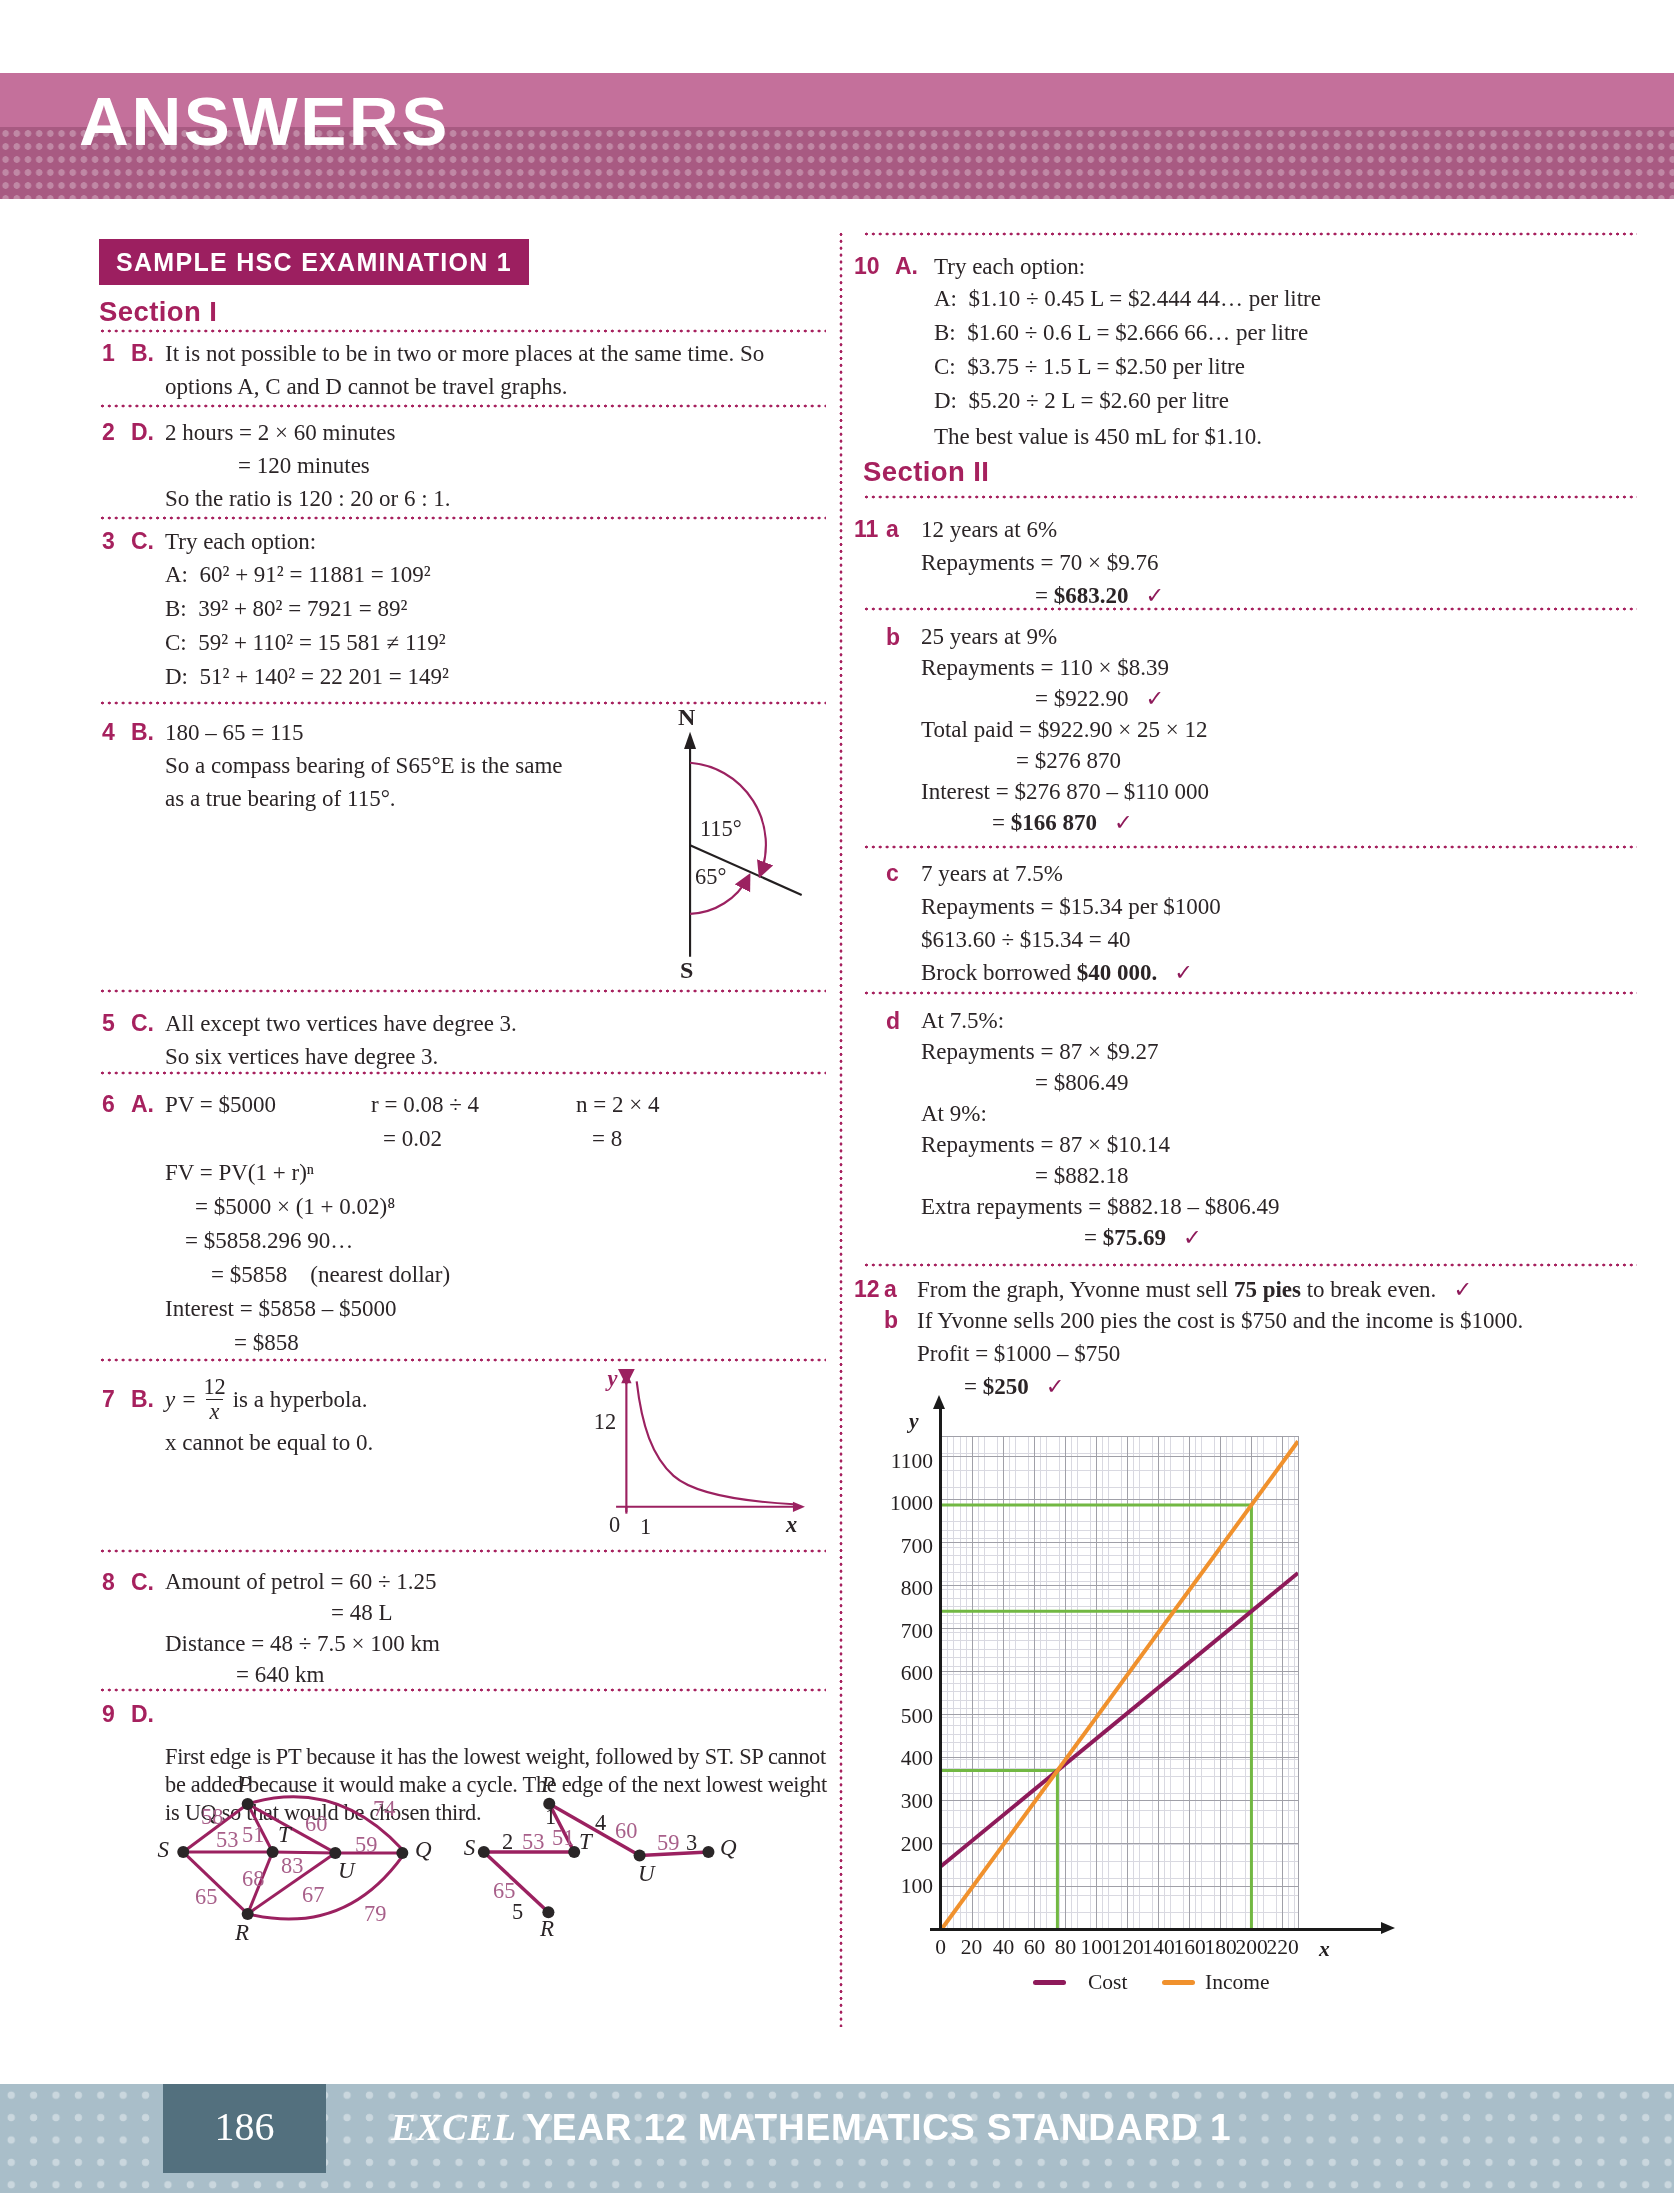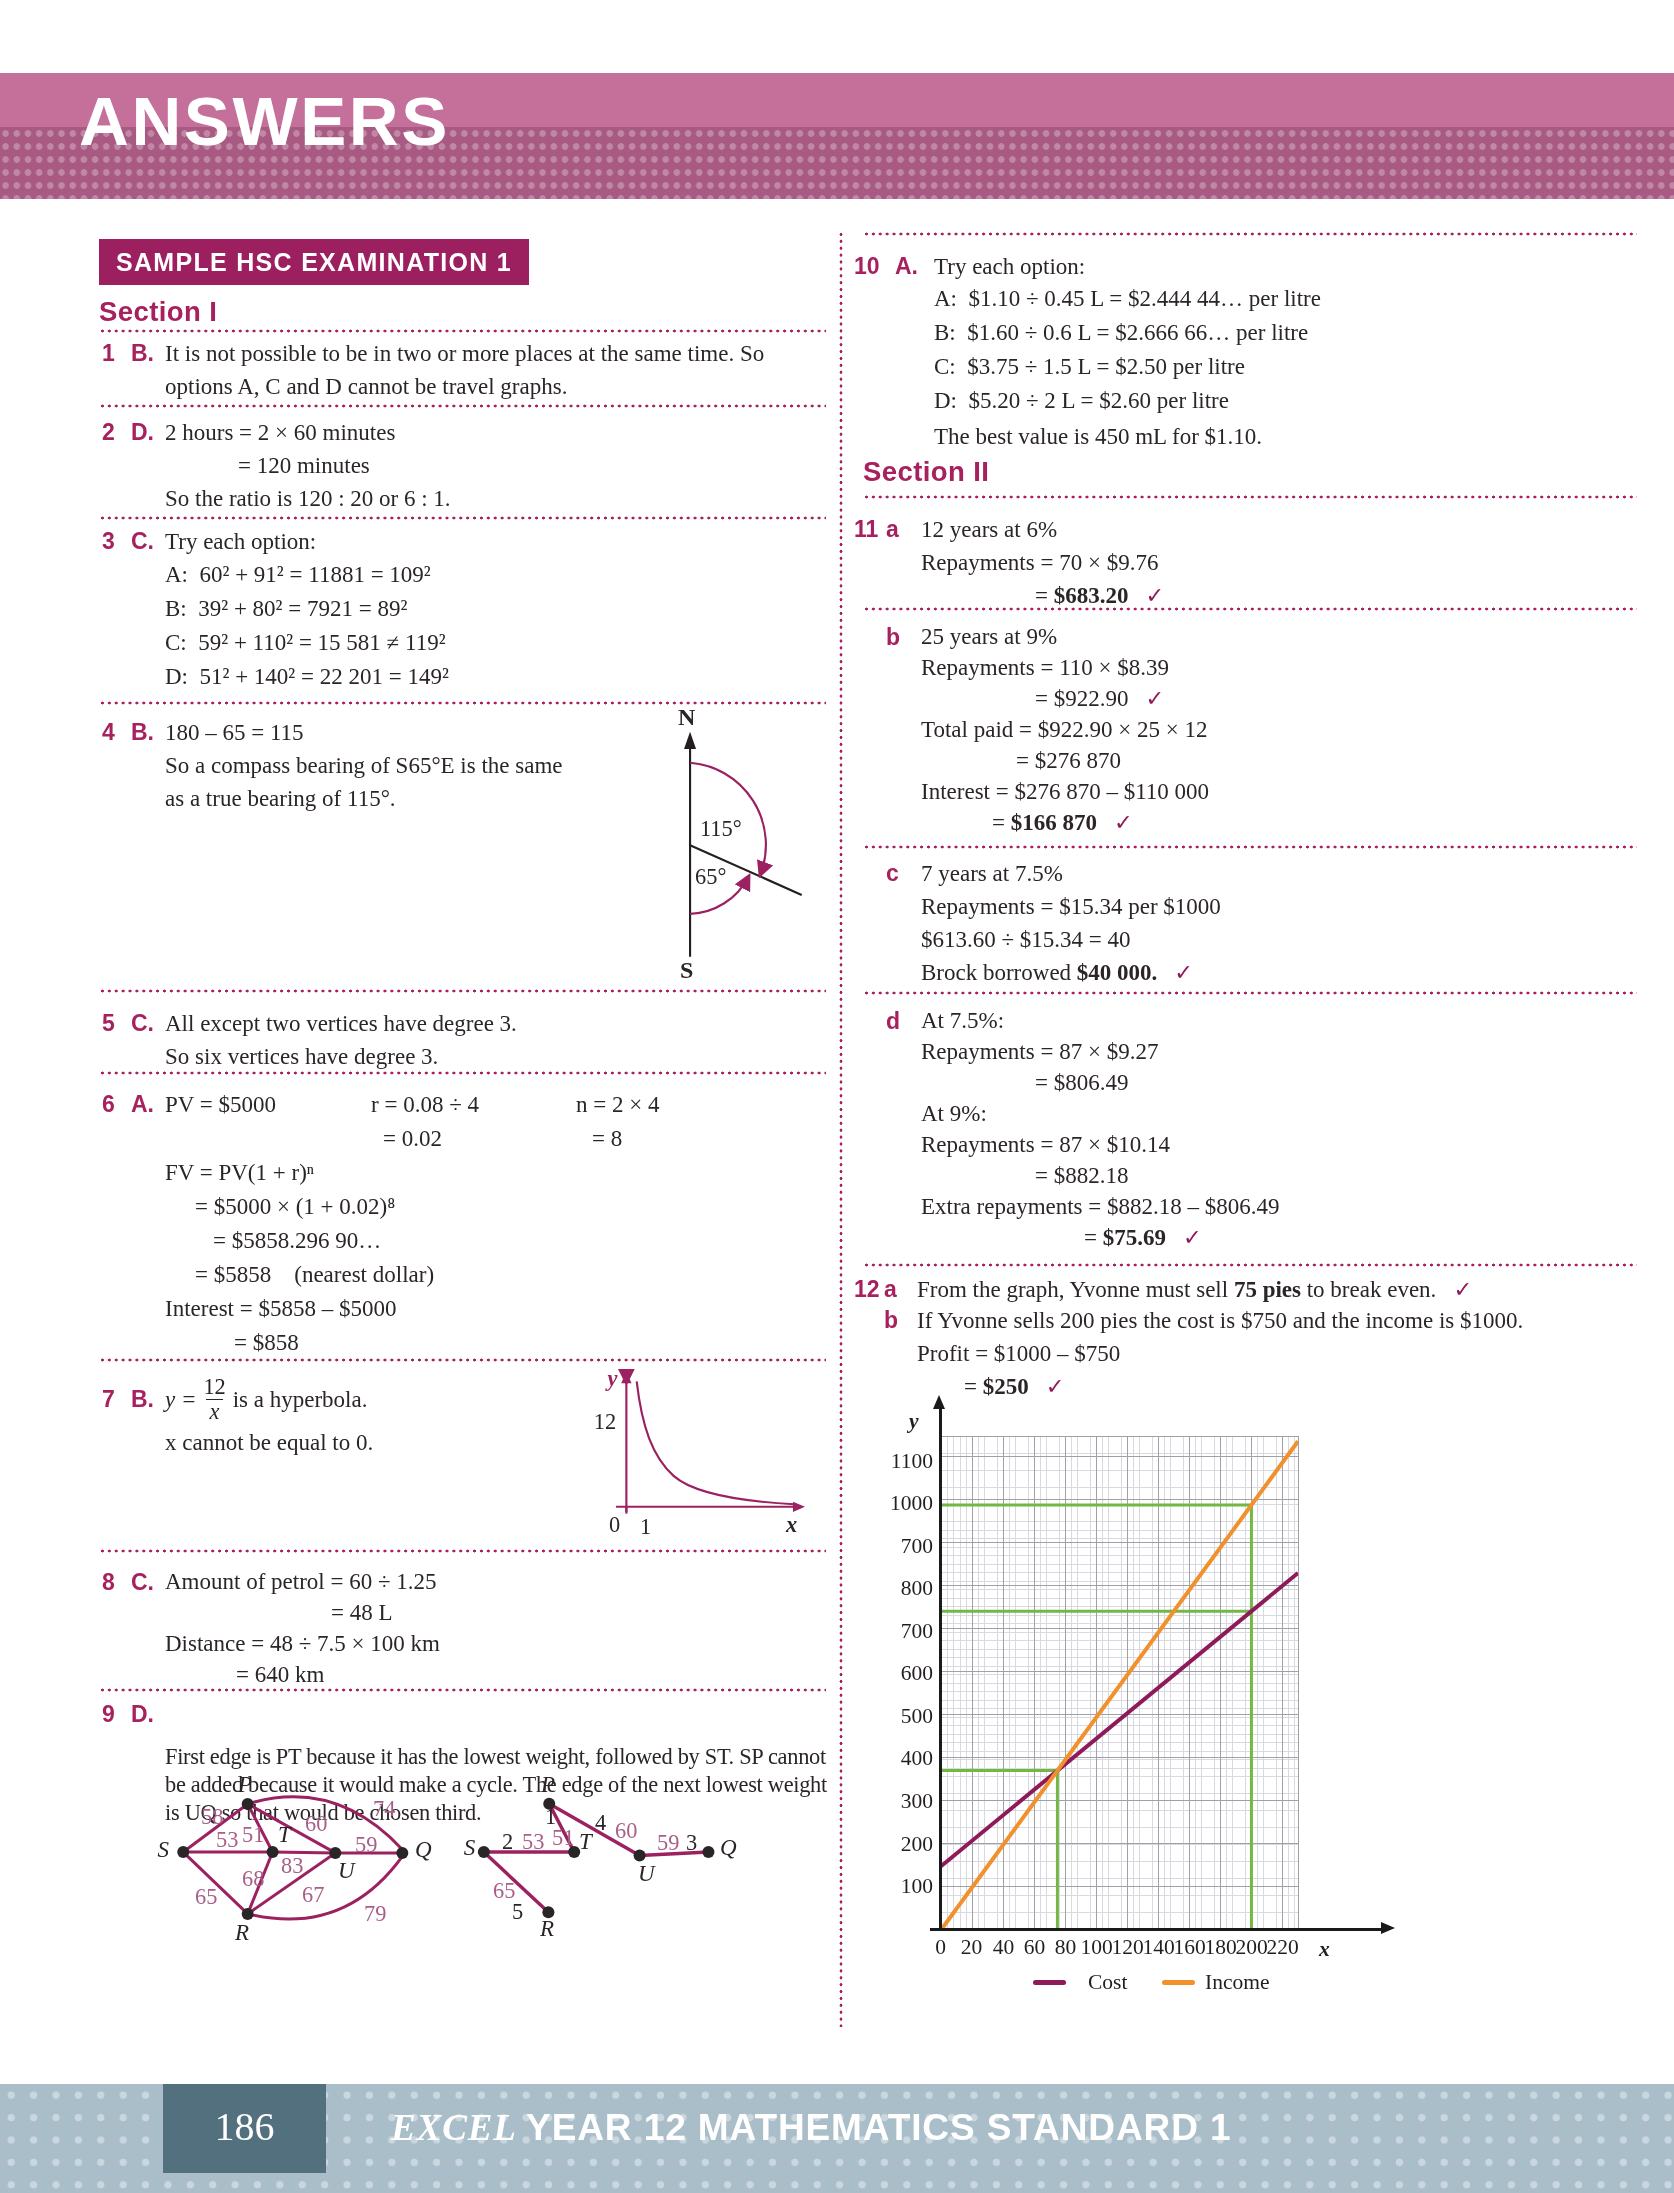--- a/index.html
+++ b/index.html
@@ -164,22 +164,22 @@
       <span style="position:absolute;left:206px">r = 0.08 ÷ 4</span>
       <span style="position:absolute;left:411px">n = 2 × 4</span>
     </div>
     <div class="ln" style="position:relative">
       <span style="position:absolute;left:218px">= 0.02</span>
       <span style="position:absolute;left:427px">= 8</span>
       <span>&nbsp;</span>
     </div>
     <div class="ln">FV = PV(1 + r)ⁿ</div>
     <div class="ln" style="margin-left:30px">= $5000 × (1 + 0.02)⁸</div>
-    <div class="ln" style="margin-left:48px">= $5858.296 90…</div>
-    <div class="ln" style="margin-left:30px">= $5858&nbsp;&nbsp;&nbsp; (nearest dollar)</div>
+    <div class="ln" style="margin-left:20px">= $5858.296 90…</div>
+    <div class="ln" style="margin-left:46px">= $5858&nbsp;&nbsp;&nbsp; (nearest dollar)</div>
     <div class="ln">Interest = $5858 – $5000</div>
     <div class="ln" style="margin-left:69px">= $858</div>
   </div>
 
   <div class="qn" style="left:102px;top:1383px">7</div>
   <div class="qn" style="left:131px;top:1383px">B.</div>
   <div class="body" style="left:165px;top:1373px">
     <div style="display:flex;align-items:center;height:53px" class="ln">
       <span class="it">y =</span>
       <span class="frac">

